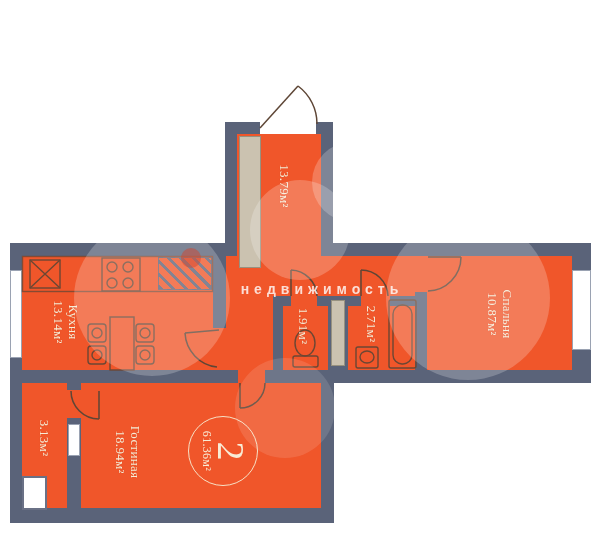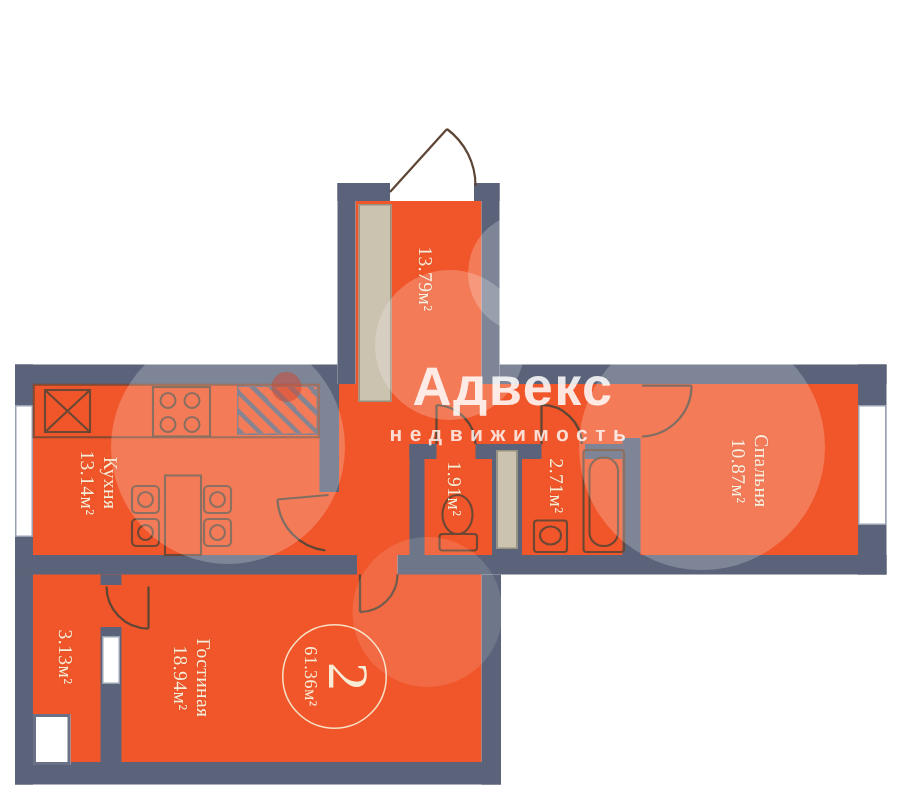--- a/index.html
+++ b/index.html
@@ -34,21 +34,21 @@
   }
   .badge-num { font-size:38px; line-height:.85; color:#f8ecd6; }
   .badge-area { font-size:12px; color:#f8ecd6; letter-spacing:.3px; }
   .wm-circle { position:absolute; border-radius:50%; background:rgba(255,255,255,.22); z-index:7; }
   .wm-brand {
     position:absolute; left:342px; top:258px; transform:translate(-50%,-50%); z-index:8;
     font-family:"Liberation Sans", sans-serif; font-weight:bold; font-size:36px;
     color:rgba(255,255,255,.85); letter-spacing:1px;
   }
   .wm-sub {
-    position:absolute; left:341px; top:289px; transform:translate(-50%,-50%); z-index:8;
+    position:absolute; left:322px; top:289px; transform:translate(-50%,-50%); z-index:8;
     font-family:"Liberation Sans", sans-serif; font-weight:bold; font-size:14px;
     color:rgba(255,255,255,.8); letter-spacing:5px;
   }
   .z1{z-index:1}.z2{z-index:2}.z3{z-index:3}.z4{z-index:4}
 </style>
 </head>
 <body>
 
 <div class="canvas">
 
@@ -191,16 +191,15 @@
       <div class="badge-area">61.36м²</div>
     </div>
   </div>
 
   <div class="wm-circle" style="left:74px;top:220px;width:156px;height:156px"></div>
   <div class="wm-circle" style="left:250px;top:180px;width:100px;height:100px"></div>
   <div class="wm-circle" style="left:386px;top:216px;width:164px;height:164px"></div>
   <div class="wm-circle" style="left:312px;top:142px;width:80px;height:80px"></div>
   <div class="wm-circle" style="left:235px;top:358px;width:100px;height:100px;background:rgba(255,255,255,.12)"></div>
   <div class="wm-circle" style="left:181px;top:248px;width:20px;height:20px;background:rgba(208,70,48,.5)"></div>
-  <div class="wm-brand">Адвекс</div>
   <div class="wm-sub">недвижимость</div>
 
 </div>
 
 </body></html>

